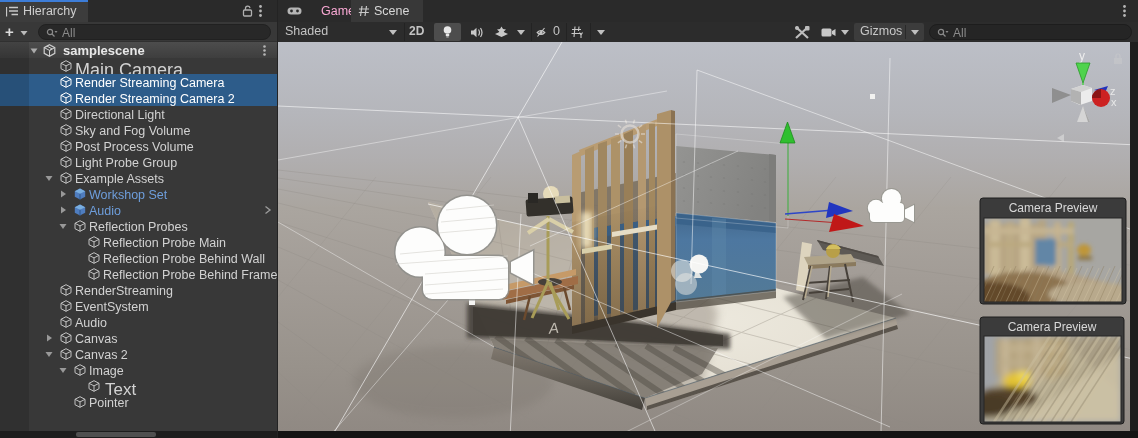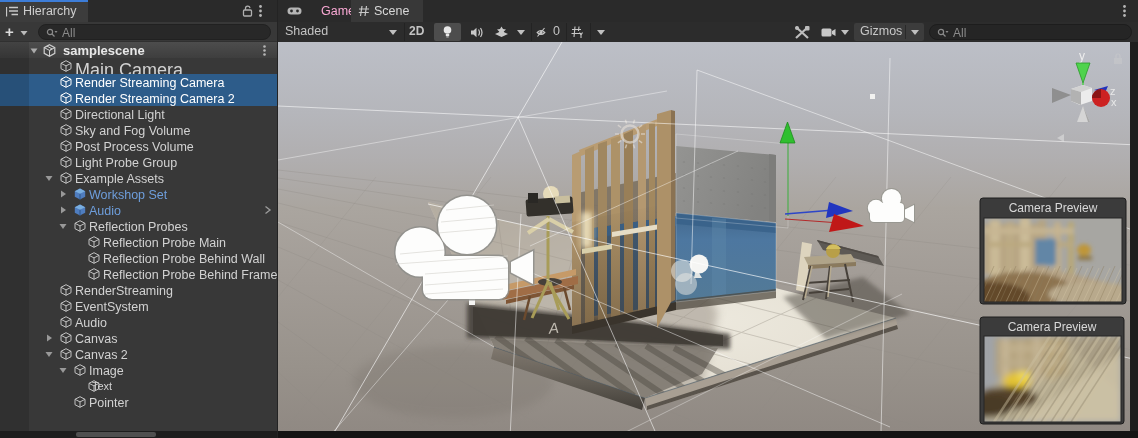--- a/index.html
+++ b/index.html
@@ -197,21 +197,21 @@
         </svg>
         <svg style="position:absolute;left:74px;top:2px" width="12" height="12" viewBox="0 0 12 12">
           <path d="M6 0.7 L11 3.3 V8.7 L6 11.3 L1 8.7 V3.3 Z M1 3.3 L6 5.9 L11 3.3 M6 5.9 V11.3" fill="none" stroke="#c2c2c2" stroke-width="1"></path>
         </svg>
         <span style="position:absolute;left:89px;top:1.5px;font-size:12.5px;color:#d2d2d2;">Image</span>
       </div>
       <div style="position:absolute;left:0;top:378px;width:278px;height:16px;background:transparent;">
         <svg style="position:absolute;left:88px;top:2px" width="12" height="12" viewBox="0 0 12 12">
           <path d="M6 0.7 L11 3.3 V8.7 L6 11.3 L1 8.7 V3.3 Z M1 3.3 L6 5.9 L11 3.3 M6 5.9 V11.3" fill="none" stroke="#c2c2c2" stroke-width="1"></path>
         </svg>
-        <span style="position:absolute;left:92px;top:1.5px;font-size:11px;color:#d2d2d2;">Text</span>
+        <span style="position:absolute;left:105px;top:1.5px;font-size:17px;color:#d2d2d2;">Text</span>
       </div>
       <div style="position:absolute;left:0;top:394px;width:278px;height:16px;background:transparent;">
         <svg style="position:absolute;left:74px;top:2px" width="12" height="12" viewBox="0 0 12 12">
           <path d="M6 0.7 L11 3.3 V8.7 L6 11.3 L1 8.7 V3.3 Z M1 3.3 L6 5.9 L11 3.3 M6 5.9 V11.3" fill="none" stroke="#c2c2c2" stroke-width="1"></path>
         </svg>
         <span style="position:absolute;left:89px;top:1.5px;font-size:12.5px;color:#d2d2d2;">Pointer</span>
       </div>
 <div style="position:absolute;left:0;top:42px;width:29px;height:389px;background:rgba(0,0,0,0.13);"></div>
 <div style="position:absolute;left:0;top:431px;width:278px;height:7px;background:#1d1d1d;"></div>
 <div style="position:absolute;left:76px;top:432px;width:80px;height:5px;background:#4f4f4f;border-radius:2px;"></div>

